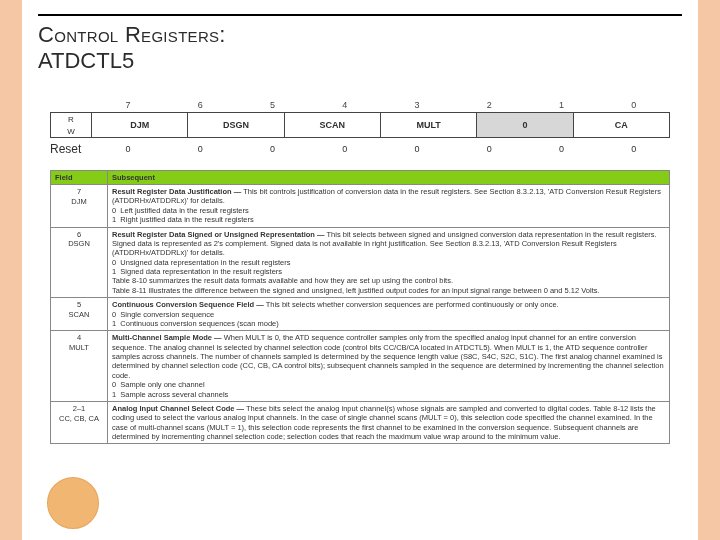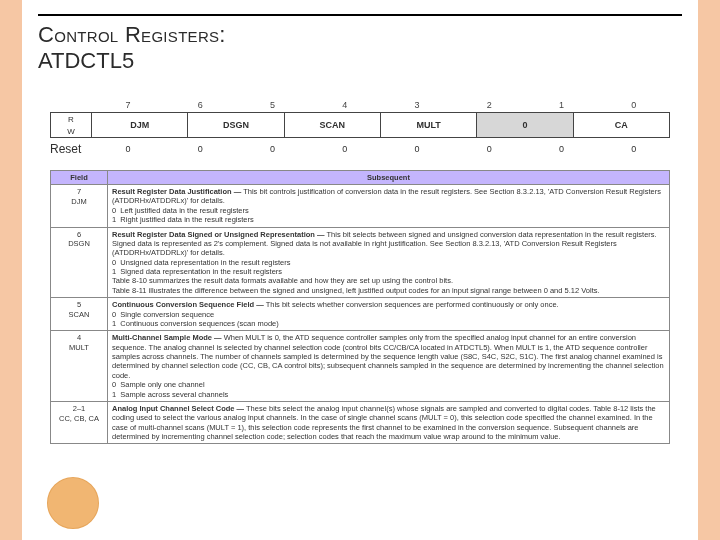--- a/index.html
+++ b/index.html
@@ -88,23 +88,23 @@
     border-collapse: collapse;
     font-size: 7.5px;
     color: #343434;
   }
   .desctable th, .desctable td {
     border: 1px solid #888;
     padding: 2px 4px;
     vertical-align: top;
   }
   .desctable th {
-    text-align: center;
+    text-align: left;
     font-weight: bold;
-    background: #c4b5fd;
+    background: #84cc16;
   }
   .desctable td.fcol {
     width: 48px;
     text-align: center;
     line-height: 1.3;
   }
   .desctable td.desc {
     line-height: 1.25;
   }
   .desc .b { font-weight: bold; }

